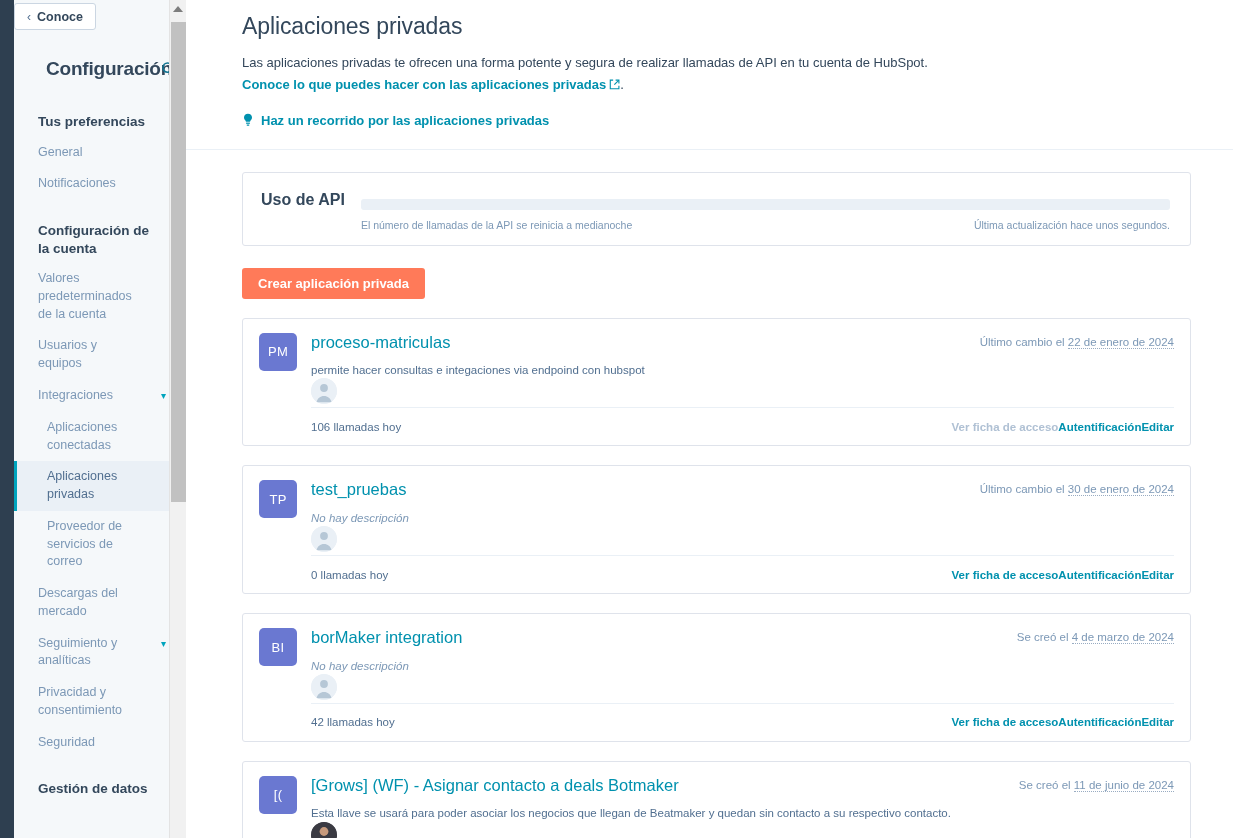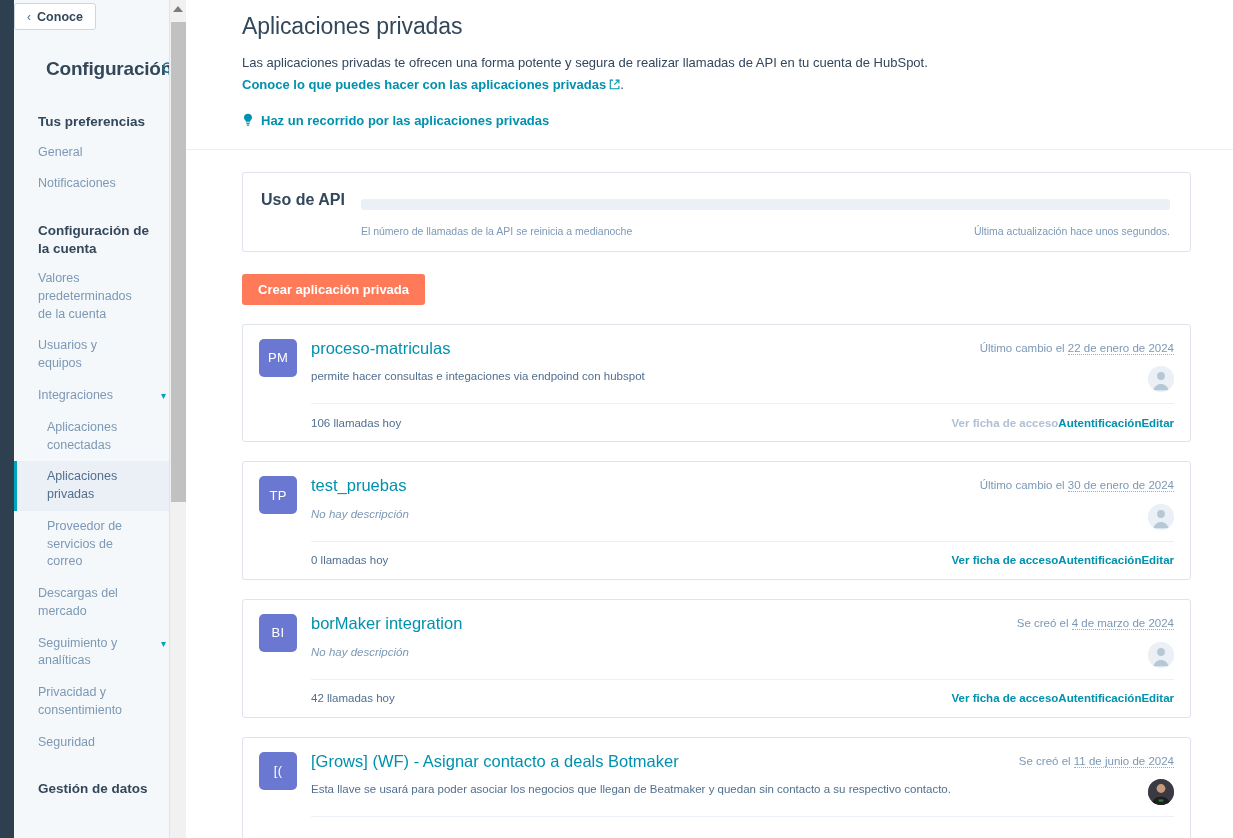--- a/index.html
+++ b/index.html
@@ -258,21 +258,21 @@
   .api-pct { font-weight: 700; font-size: 13.5px; }
   .progress {
     margin-top: 9px;
     height: 11px;
     background: #eaf0f6;
     border-radius: 3px;
     overflow: hidden;
   }
   .progress-fill { height: 100%; background: #00a4bd; border-radius: 3px; }
   .api-foot {
-    margin-top: 15px;
+    margin-top: 9px;
     display: flex;
     justify-content: space-between;
     font-size: 10.5px;
     color: #7c98b6;
   }
 
   
   .btn-primary {
     margin-top: 22px;
     display: inline-flex;
@@ -340,20 +340,21 @@
   .app-date .dotted {
     border-bottom: 1px dotted #99acc2;
     cursor: pointer;
   }
   .app-sub {
     display: flex;
     justify-content: space-between;
     align-items: flex-start;
     margin-top: 8px;
     min-height: 34px;
+    flex-direction: column;
   }
   .app-desc {
     font-size: 11.5px;
     color: #516f90;
     line-height: 1.4;
     padding-right: 20px;
     padding-top: 2px;
   }
   .app-desc.empty { font-style: italic; color: #7c98b6; }
 

